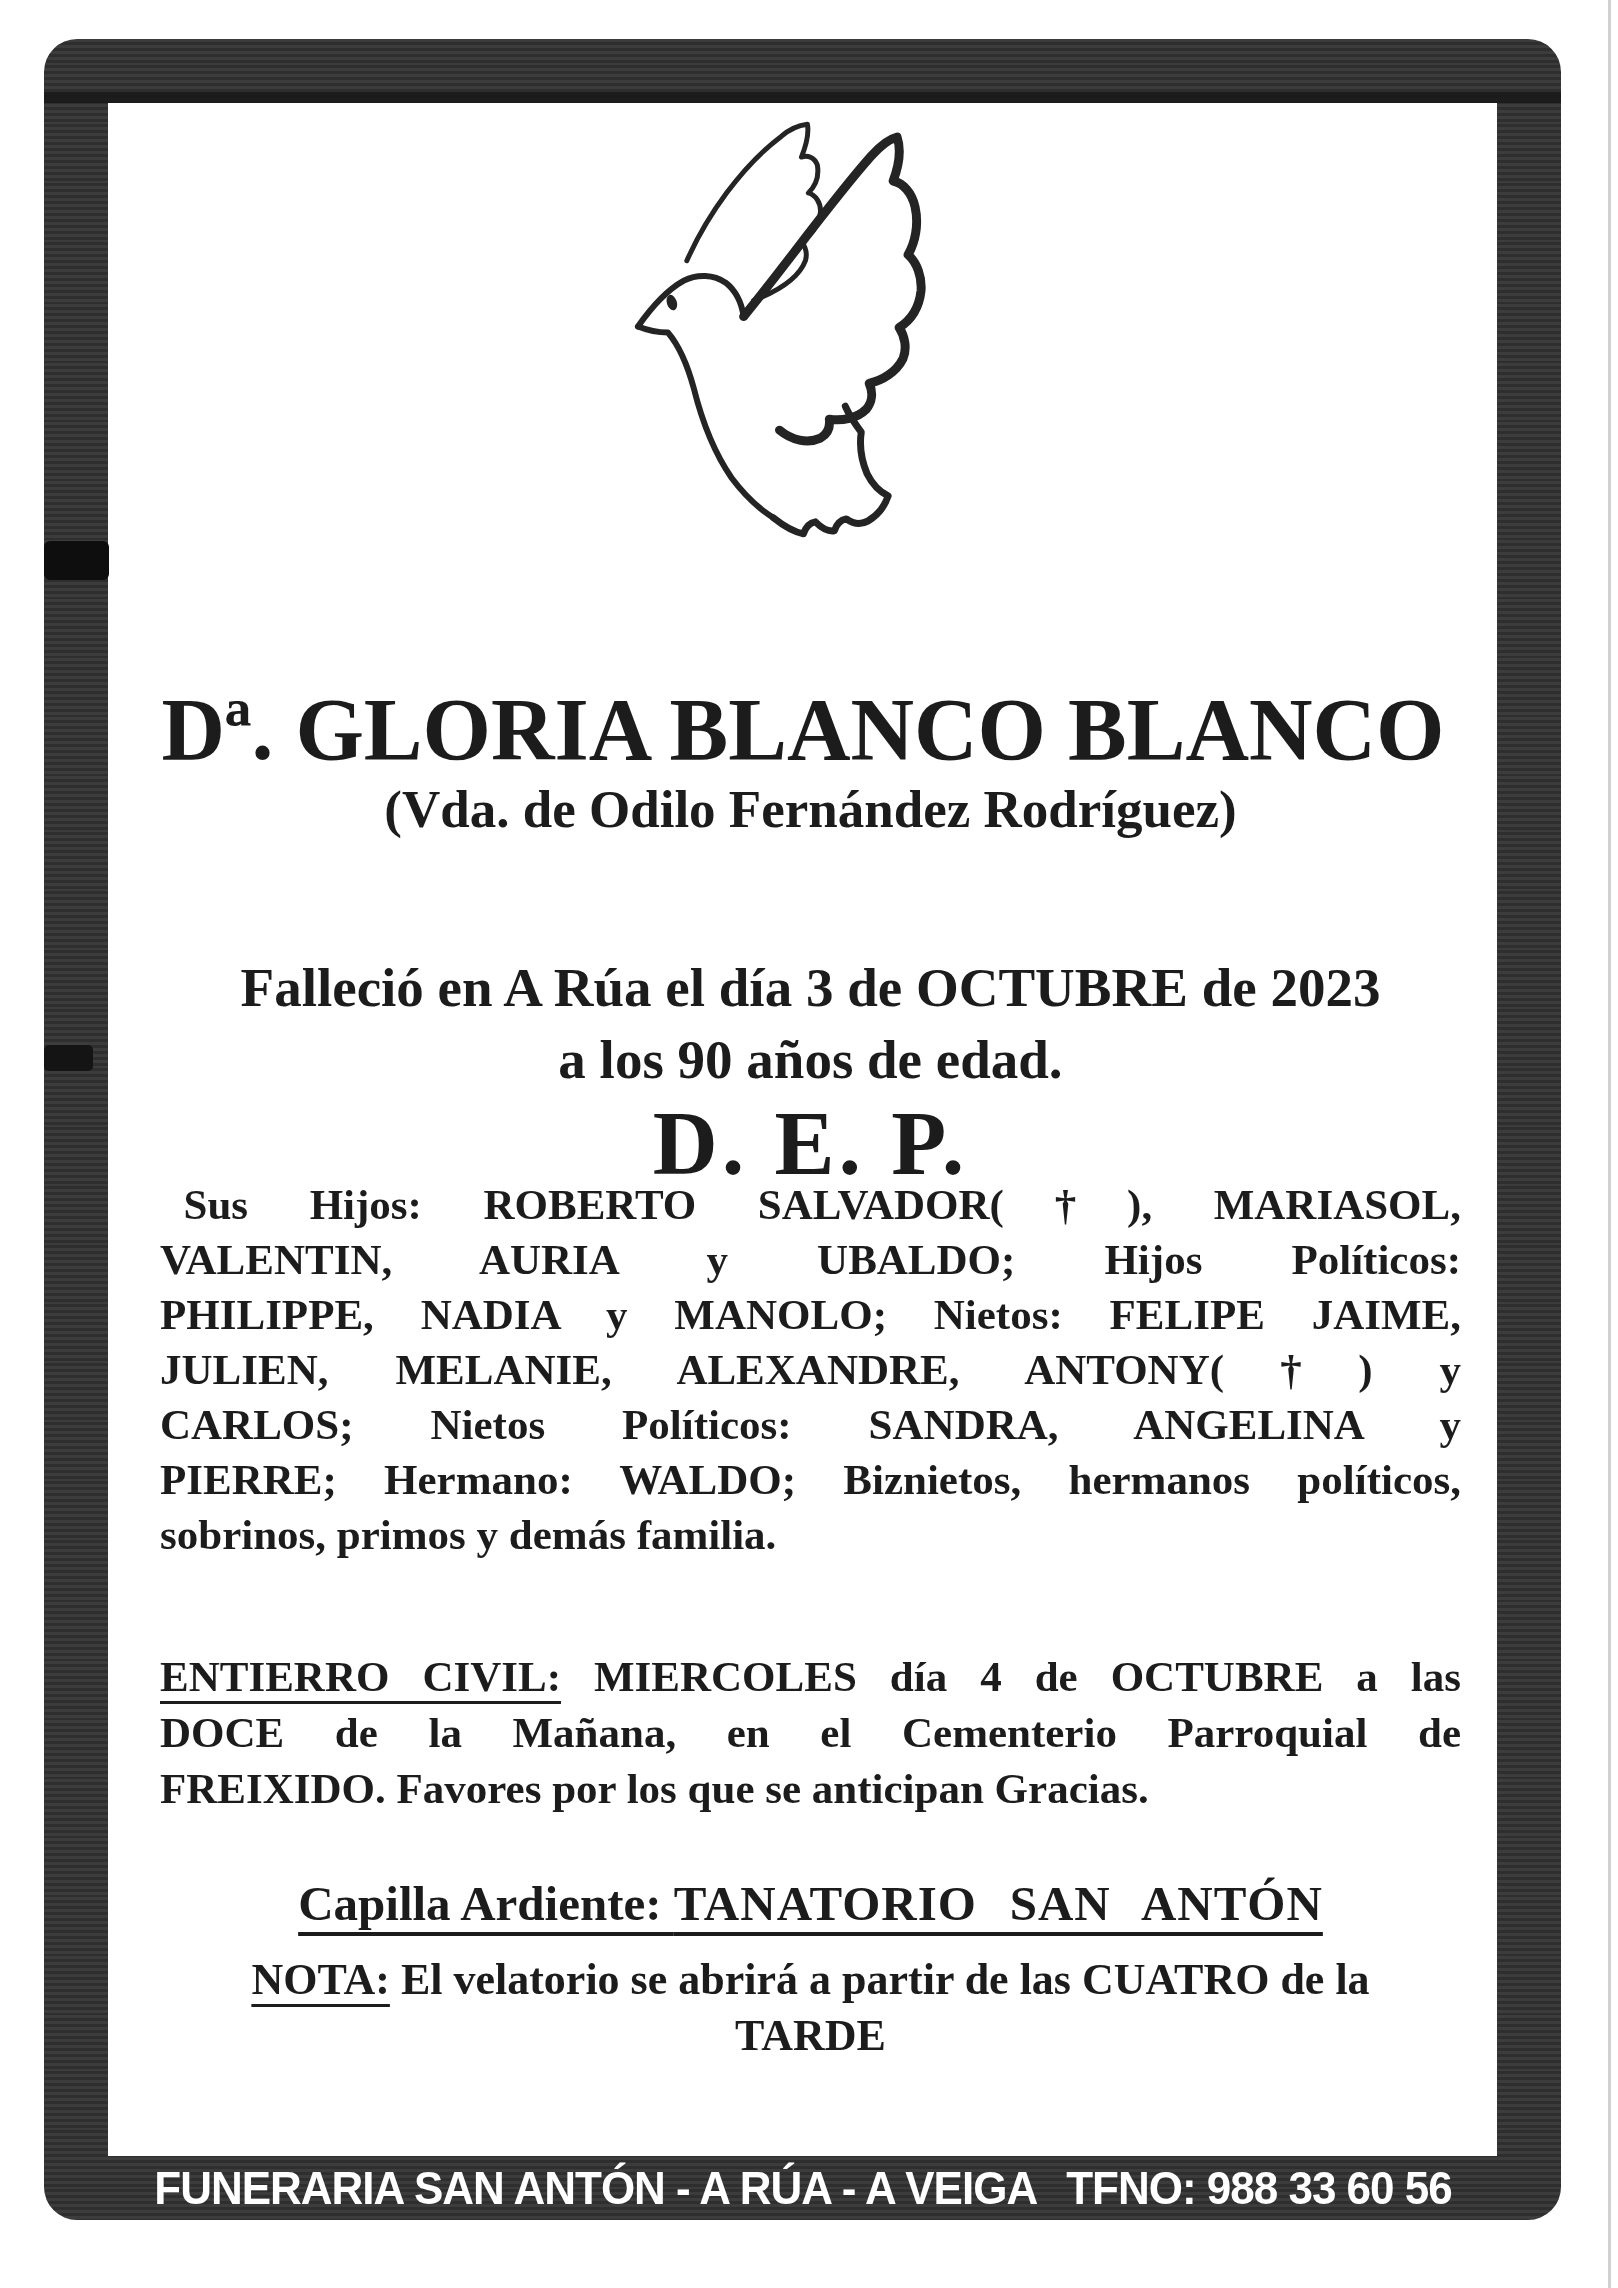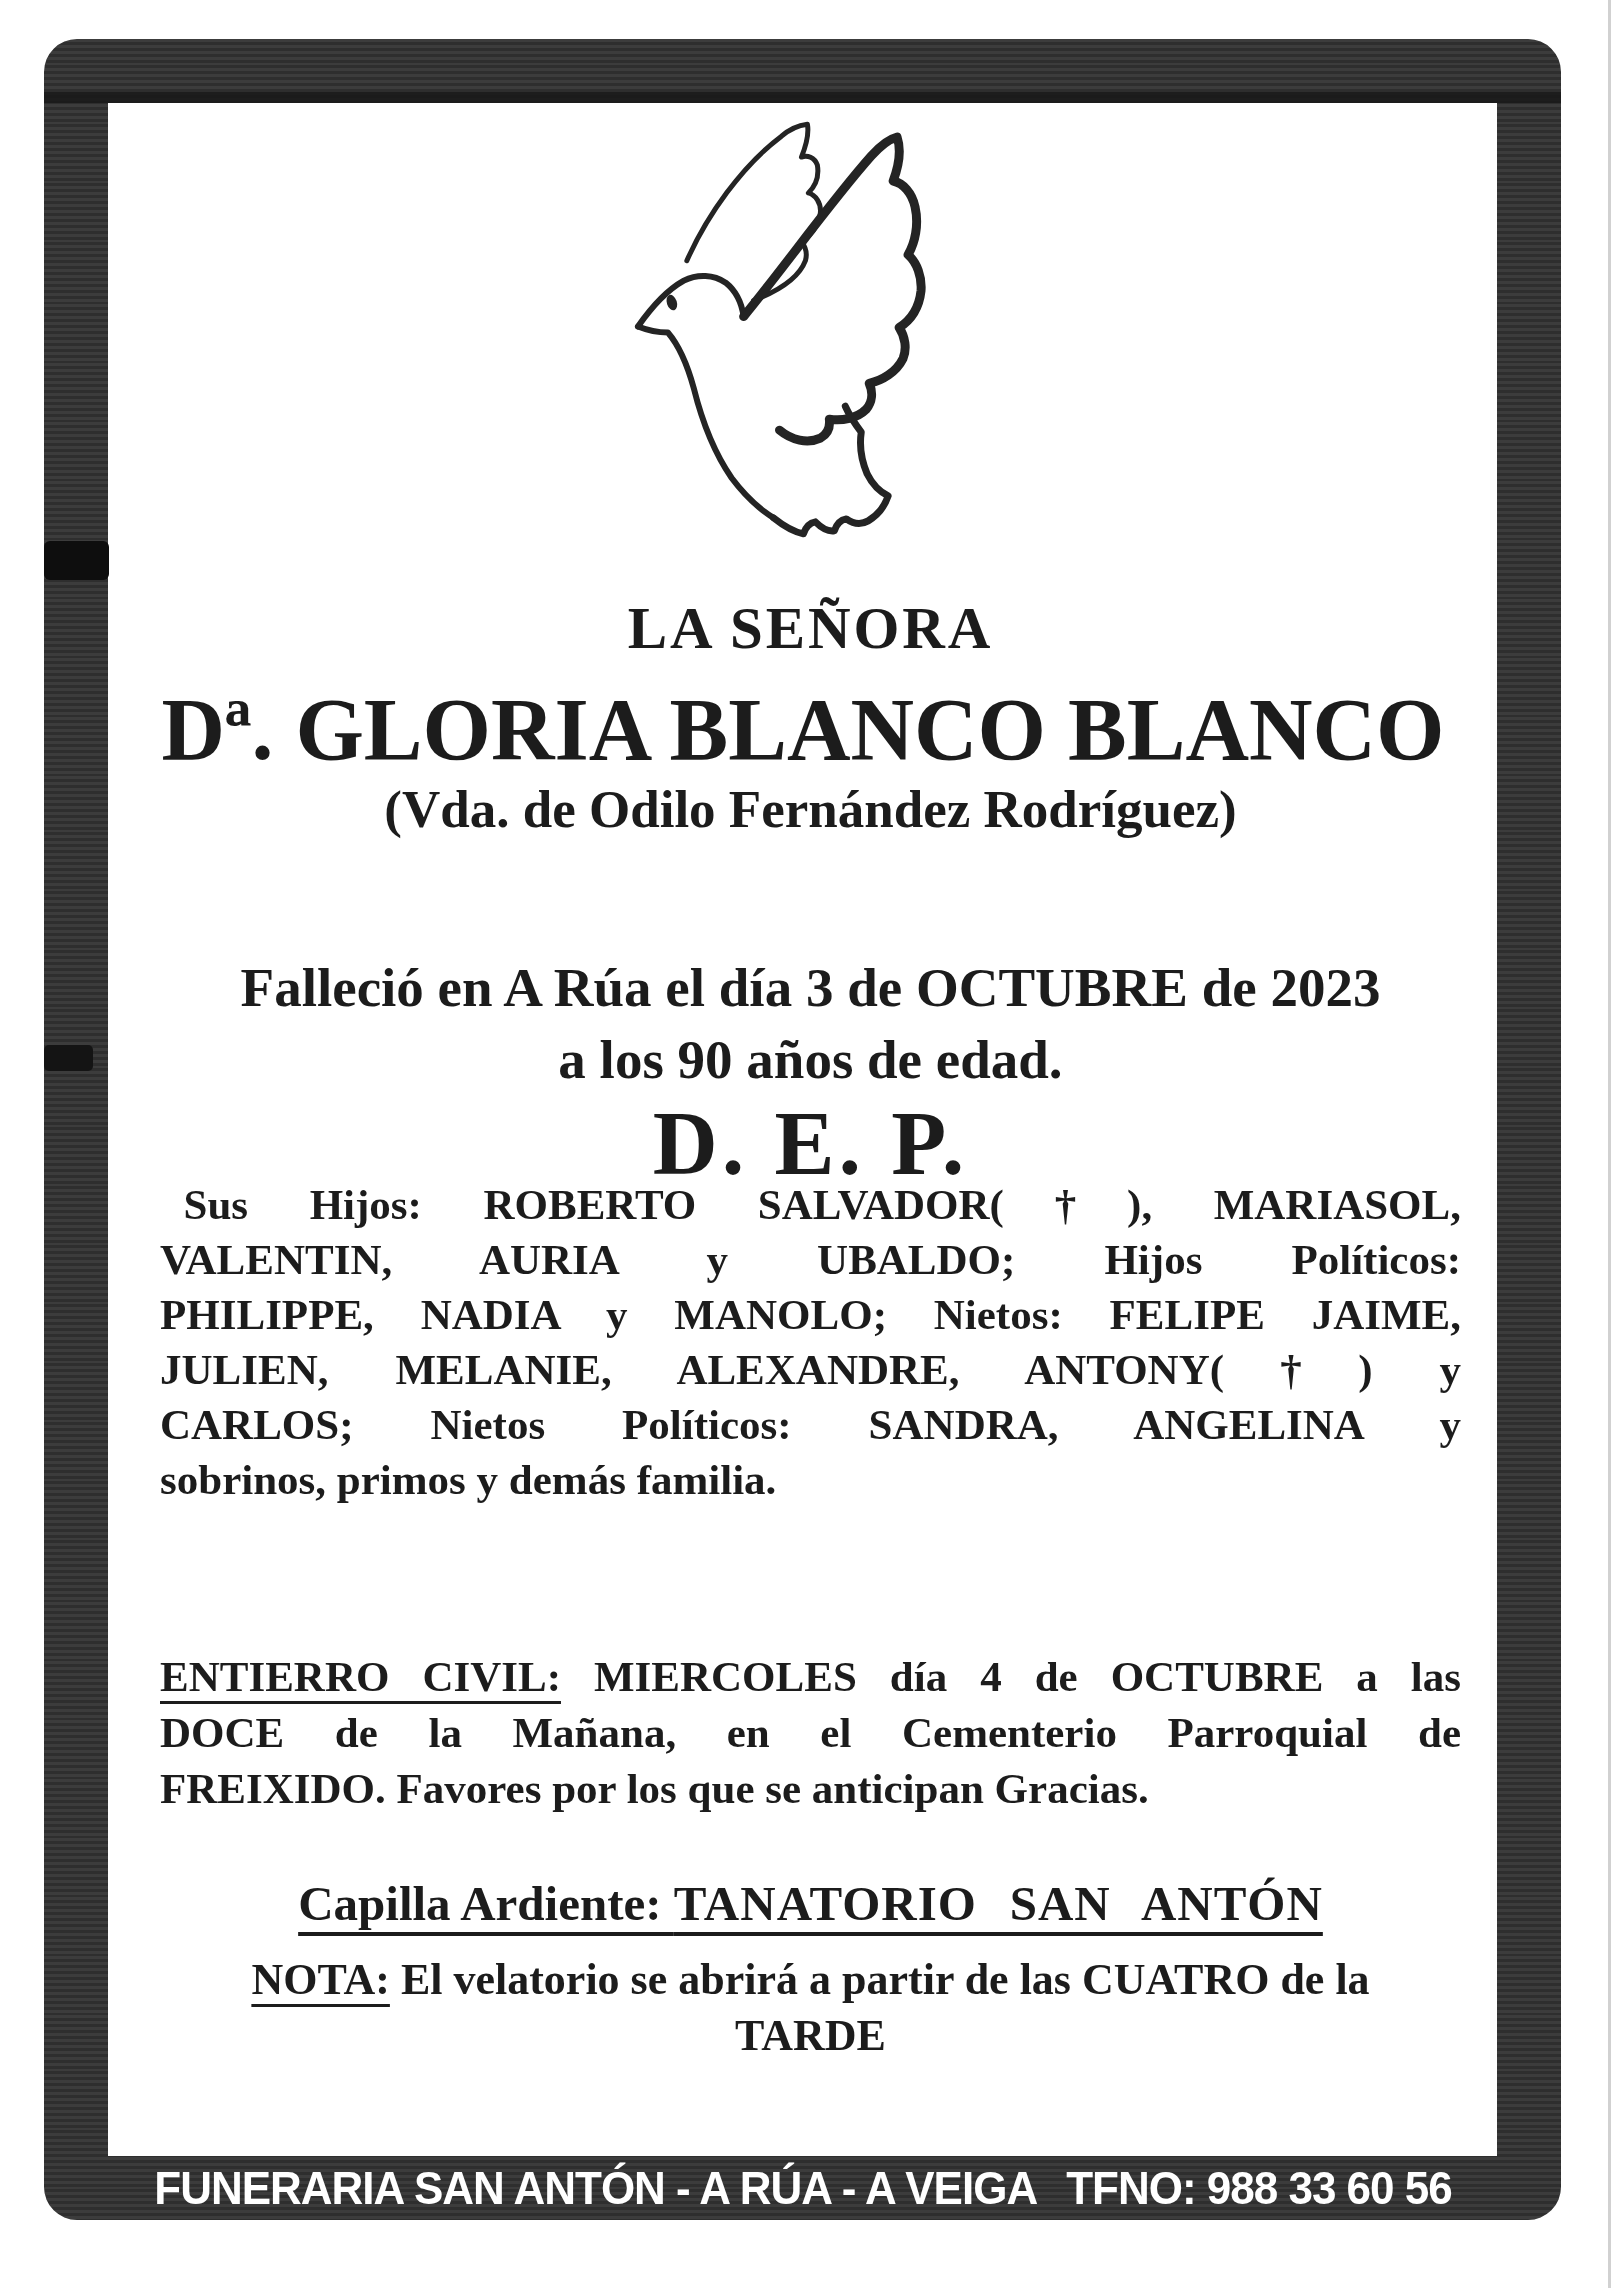--- a/index.html
+++ b/index.html
@@ -97,37 +97,37 @@
       C70 300 82 332 100 358 C112 374 126 388 142 398"></path>
 
     <path stroke-width="7" d="M142 398 C152 406 162 412 172 414 C174 408 178 403 184 402
       C190 408 196 412 203 411 C205 405 209 400 215 399
       C222 404 230 405 237 401 C247 395 254 385 257 376
       C249 372 241 364 236 354 C230 340 228 326 230 312 C224 304 218 295 214 286"></path>
 
     <ellipse cx="40" cy="182" rx="5" ry="8" fill="#242424" stroke="none" transform="rotate(-18 40 182)"></ellipse>
   </svg>
 
-  <div class="tb center senora">LA SEÑORA</div>
   <div class="tb center widow">(Vda. de Odilo Fernández Rodríguez)</div>
   <div class="tb center name">Dª. GLORIA BLANCO BLANCO</div>
 
   <div class="tb center death">
     <div>Falleció en A Rúa el día 3 de OCTUBRE de 2023</div>
     <div>a los 90 años de edad.</div>
   </div>
 
   <div class="tb center dep">D. E. P.</div>
 
   <div class="tb family">
     <div class="jline indent">Sus Hijos: ROBERTO SALVADOR(†), MARIASOL,</div>
     <div class="jline">VALENTIN, AURIA y UBALDO; Hijos Políticos:</div>
     <div class="jline">PHILIPPE, NADIA y MANOLO; Nietos: FELIPE JAIME,</div>
     <div class="jline">JULIEN, MELANIE, ALEXANDRE, ANTONY(†) y</div>
     <div class="jline">CARLOS; Nietos Políticos: SANDRA, ANGELINA y</div>
+    <div class="jline">PIERRE; Hermano: WALDO; Biznietos, hermanos políticos,</div>
     <div class="lastline">sobrinos, primos y demás familia.</div>
   </div>
 
   <div class="tb burial">
     <div class="jline">
       <span class="ul">ENTIERRO CIVIL:</span><span> MIERCOLES día 4 de OCTUBRE a las</span>
     </div>
     <div class="jline">DOCE de la Mañana, en el Cementerio Parroquial de</div>
     <div class="lastline">FREIXIDO. Favores por los que se anticipan Gracias.</div>
   </div>

